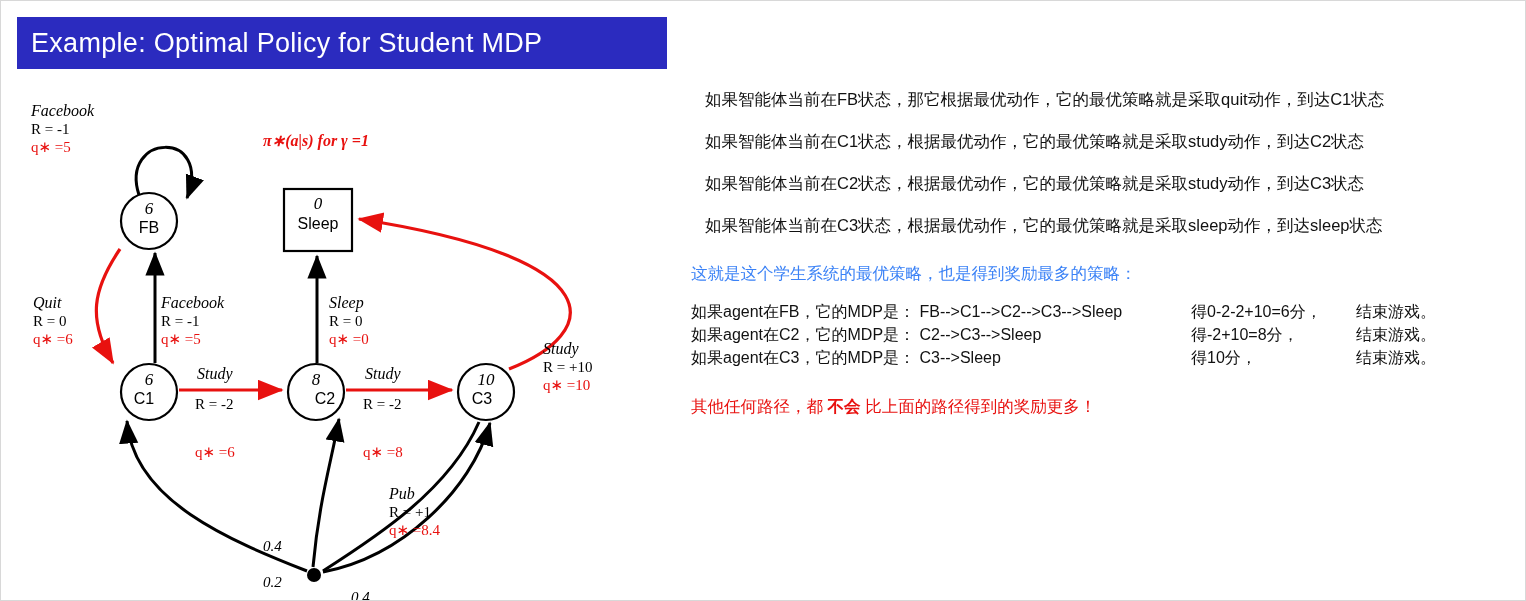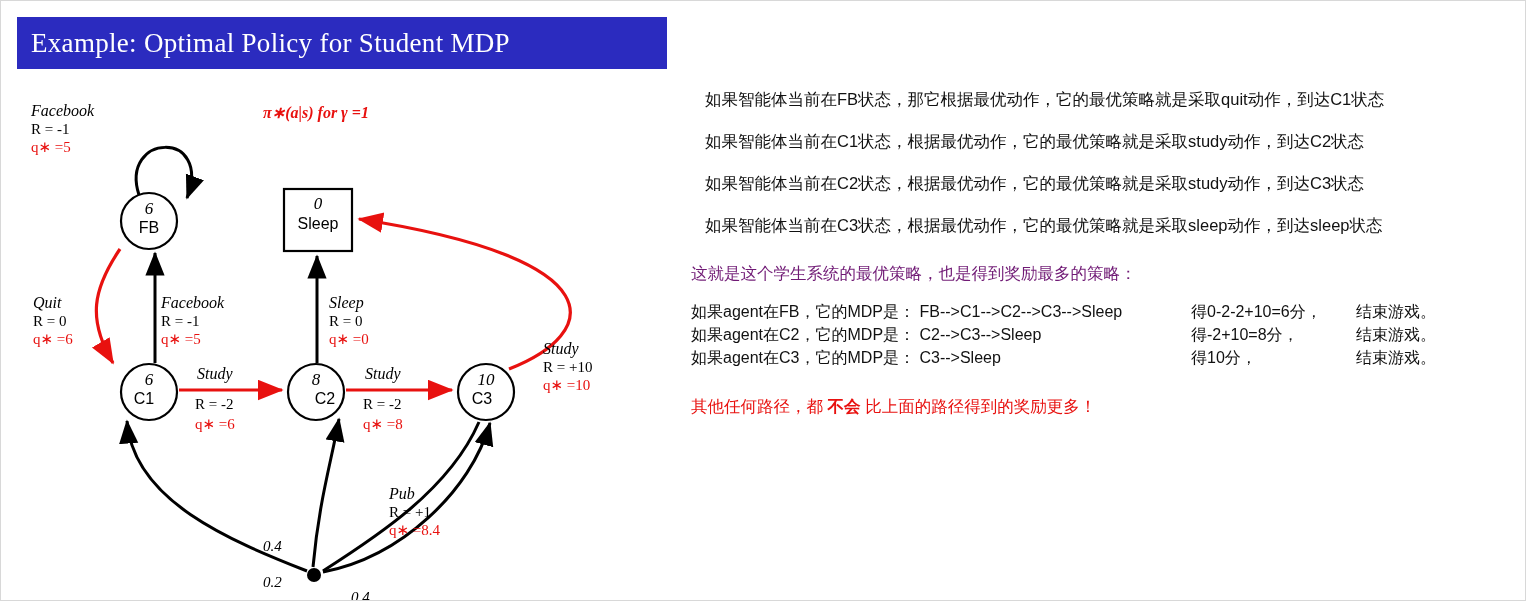--- a/index.html
+++ b/index.html
@@ -26,21 +26,21 @@
     width: 650px;
     height: 52px;
     background: #2b2bbf;
     display: flex;
     align-items: center;
     padding-left: 14px;
     box-sizing: border-box;
   }
   .title-bar .title-text {
     color: #ffffff;
-    font-family: Liberation Serif, serif;
+    font-family: Liberation Sans, sans-serif;
     font-size: 27px;
     font-weight: 400;
     letter-spacing: 0.3px;
     white-space: nowrap;
   }
 
   
   .diagram {
     position: absolute;
     left: 0;
@@ -51,21 +51,21 @@
   .diagram svg { display: block; }
 
   .lbl {
     position: absolute;
     font-family: "Liberation Serif", serif;
     white-space: nowrap;
     line-height: 1.18;
   }
   .lbl.italic { font-style: italic; }
   .lbl.black { color: #000000; }
-  .lbl.red   { color: #e8110f; }
+  .lbl.red   { color: #e8110f; margin-top: 28px; }
   .lbl-blk {
     position: absolute;
     font-family: "Liberation Serif", serif;
     line-height: 1.2;
     white-space: nowrap;
   }
   .lbl-blk .l1 { font-style: italic; color: #000; font-size: 16px; }
   .lbl-blk .l2 { color: #000; font-size: 15px; }
   .lbl-blk .l3 { color: #e8110f; font-size: 15px; }
 
@@ -96,21 +96,21 @@
     font-family: "Liberation Sans", sans-serif;
     font-size: 16.5px;
     color: #111111;
     margin-bottom: 20px;
     white-space: nowrap;
   }
   .cn-line.indent { padding-left: 14px; }
   .red-head {
     font-family: "Liberation Sans", sans-serif;
     font-size: 16.5px;
-    color: #701a75;
+    color: #3b82f6;
     margin-top: 26px;
     margin-bottom: 16px;
     white-space: nowrap;
   }
   .path-table {
     border-collapse: collapse;
     font-family: "Liberation Sans", sans-serif;
     font-size: 16px;
     color: #111111;
   }

